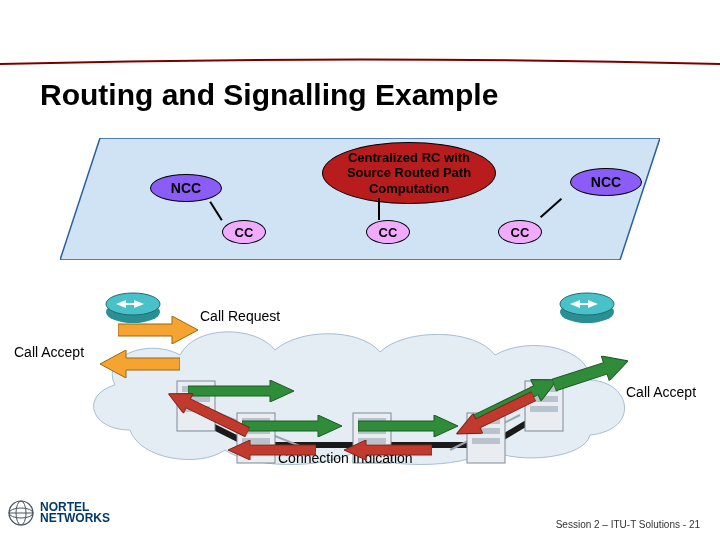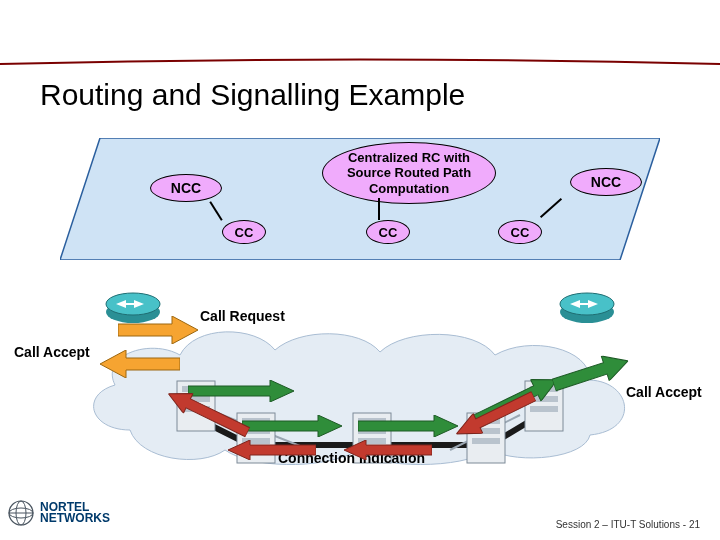--- a/index.html
+++ b/index.html
@@ -15,21 +15,21 @@
   .slide {
     position: relative;
     width: 720px;
     height: 540px;
   }
   .title {
     position: absolute;
     top: 78px;
     left: 40px;
     font-size: 30px;
-    font-weight: normal;
+    font-weight: bold;
     color: #000;
   }
   .border-line {
     position: absolute;
     left: 0;
     right: 0;
     bottom: 0;
   }
   
   .ctrl-plane {
@@ -50,36 +50,36 @@
     text-align: center;
     display: flex;
     align-items: center;
     justify-content: center;
   }
   .ncc {
     width: 70px;
     height: 26px;
     border: 1.5px solid #000;
     border-radius: 50%;
-    background: #f0abfc;
+    background: #8b5cf6;
   }
   .cc {
     width: 42px;
     height: 22px;
     border: 1.5px solid #000;
     border-radius: 50%;
     background: #f0abfc;
     font-size: 13px;
   }
   .rc {
     width: 160px;
     height: 56px;
     border: 1.5px solid #000;
     border-radius: 50%;
-    background: #f0abfc;
+    background: #b91c1c;
     font-size: 13px;
     line-height: 1.2;
     padding: 2px 6px;
   }
   .connector {
     position: absolute;
     width: 2px;
     background: #000;
   }
   
@@ -102,21 +102,21 @@
     height: 42px;
   }
   .nbox {
     position: absolute;
     width: 44px;
     height: 56px;
   }
   .label {
     position: absolute;
     font-size: 14px;
-    font-weight: bold;
+    font-weight: normal;
     color: #000;
     white-space: nowrap;
   }
   .arrow {
     position: absolute;
   }
   .footer {
     position: absolute;
     right: 20px;
     bottom: 10px;

